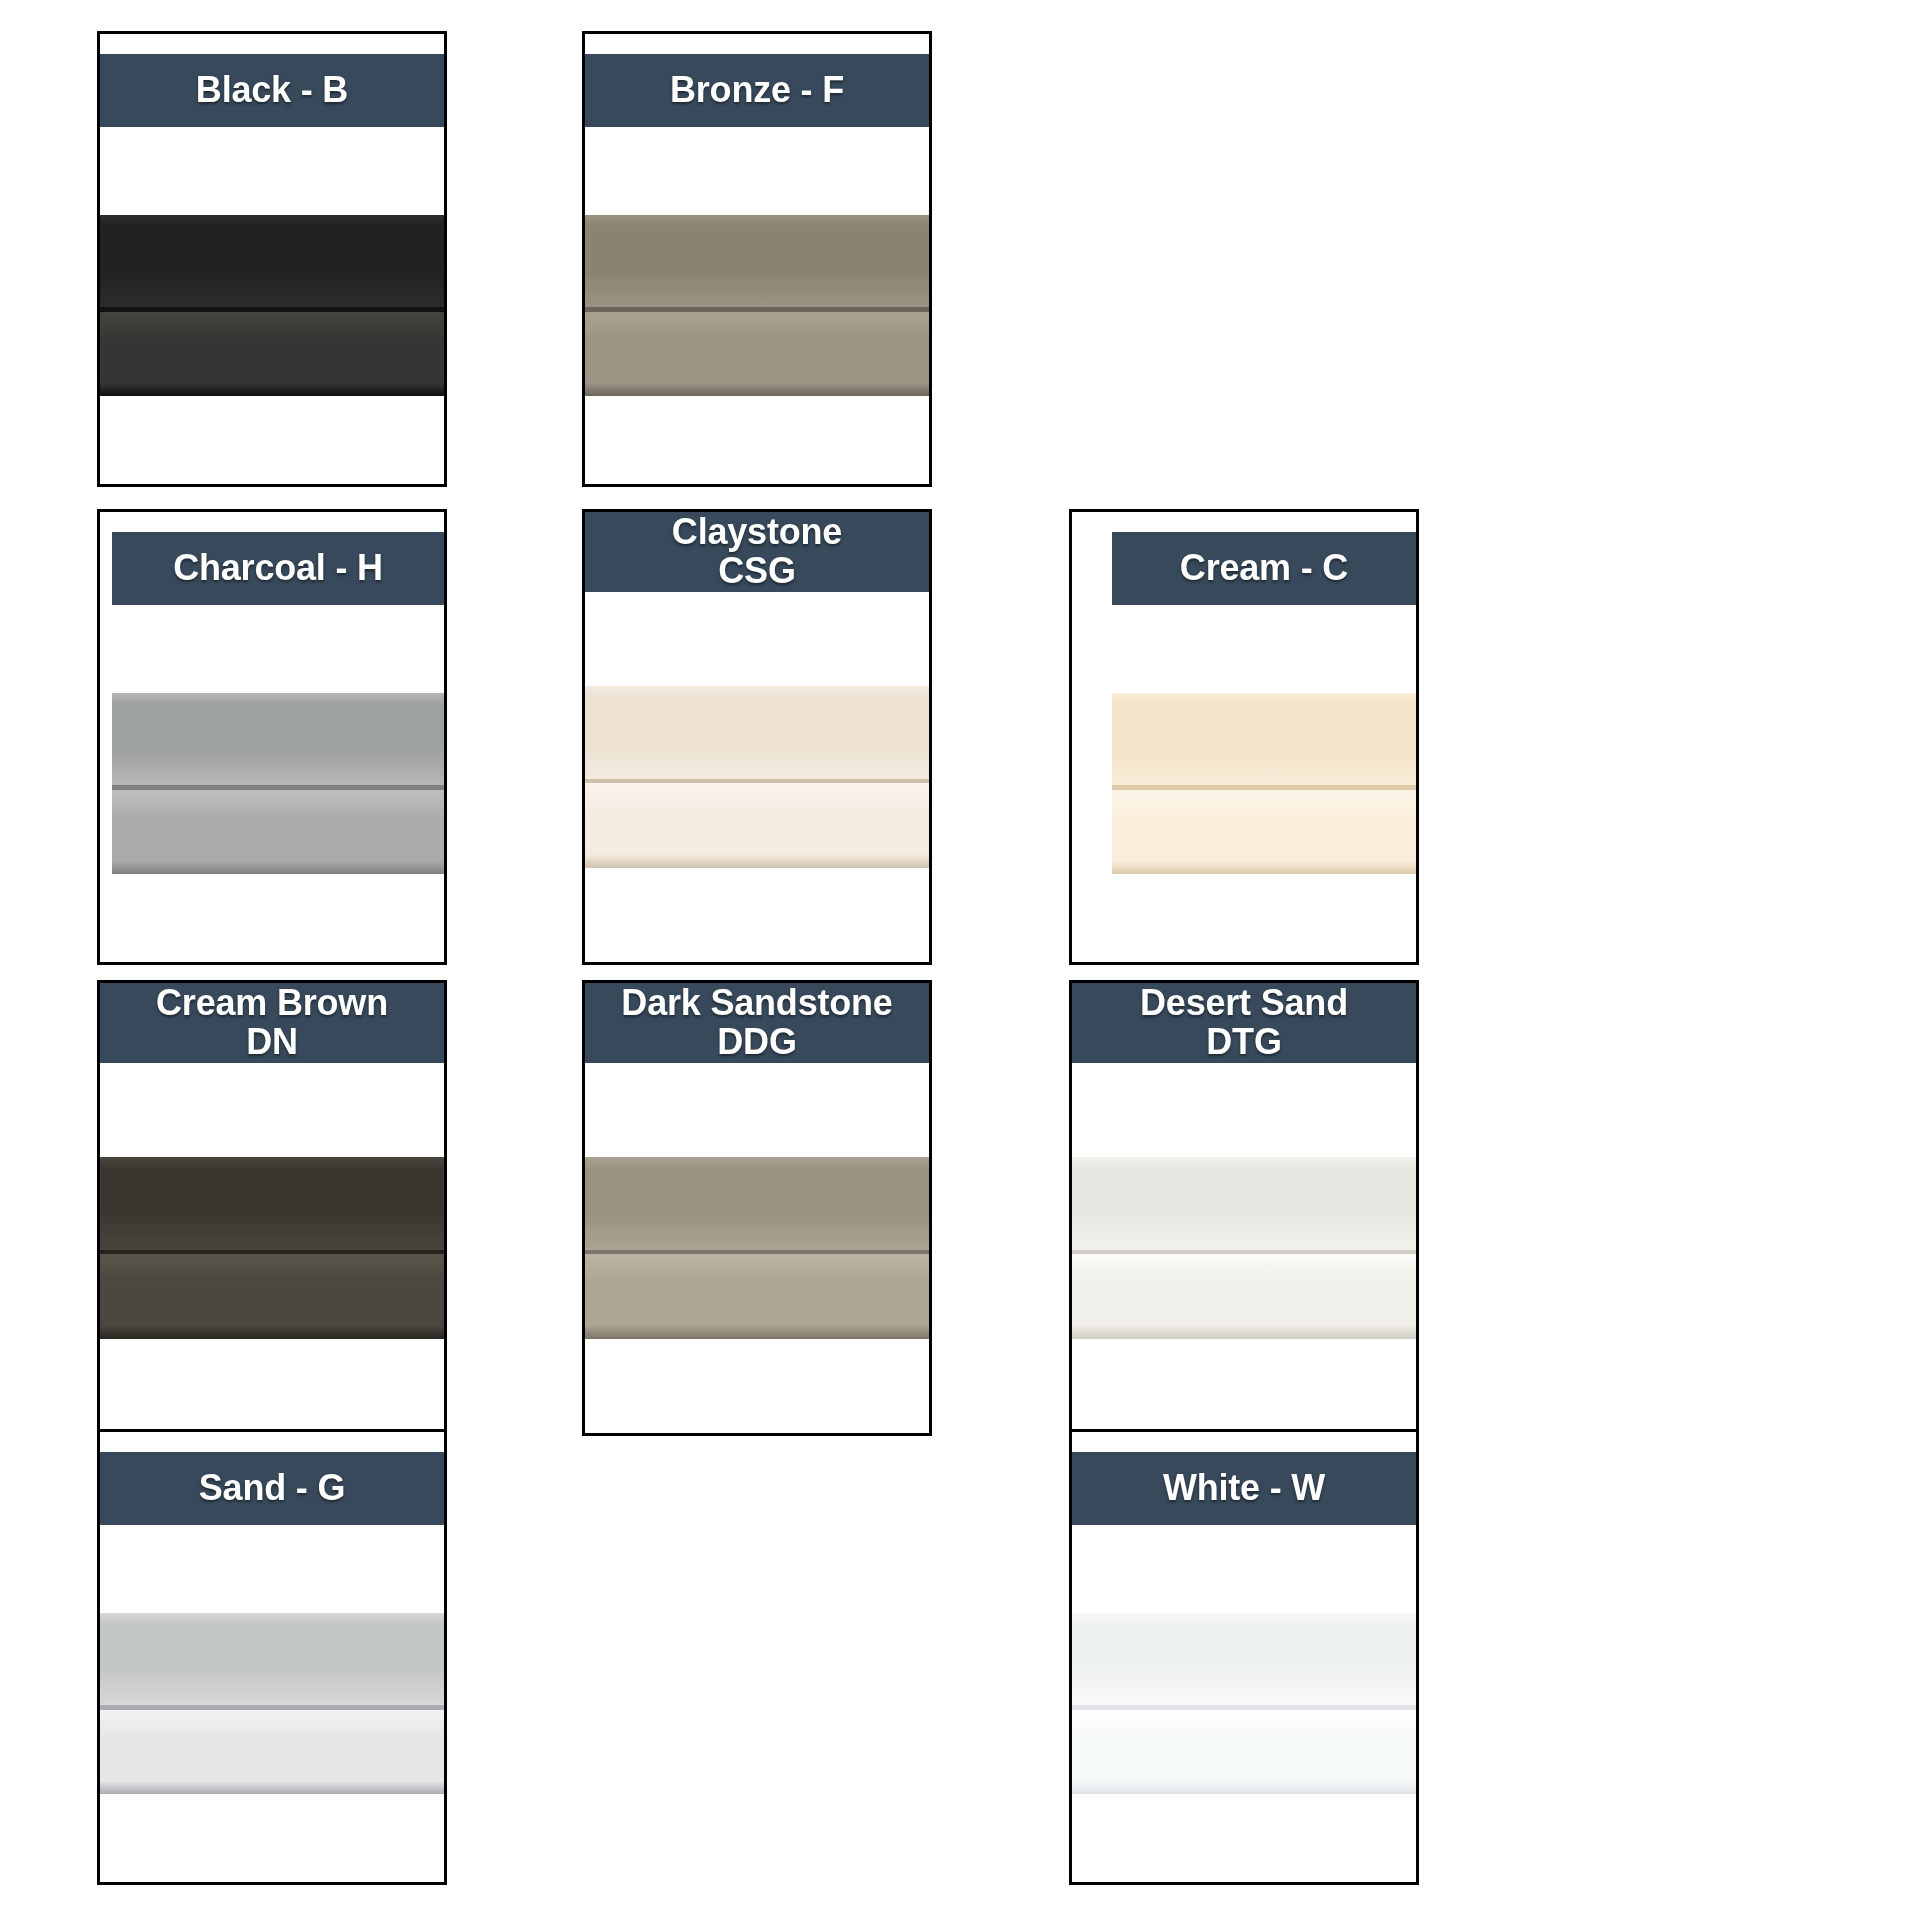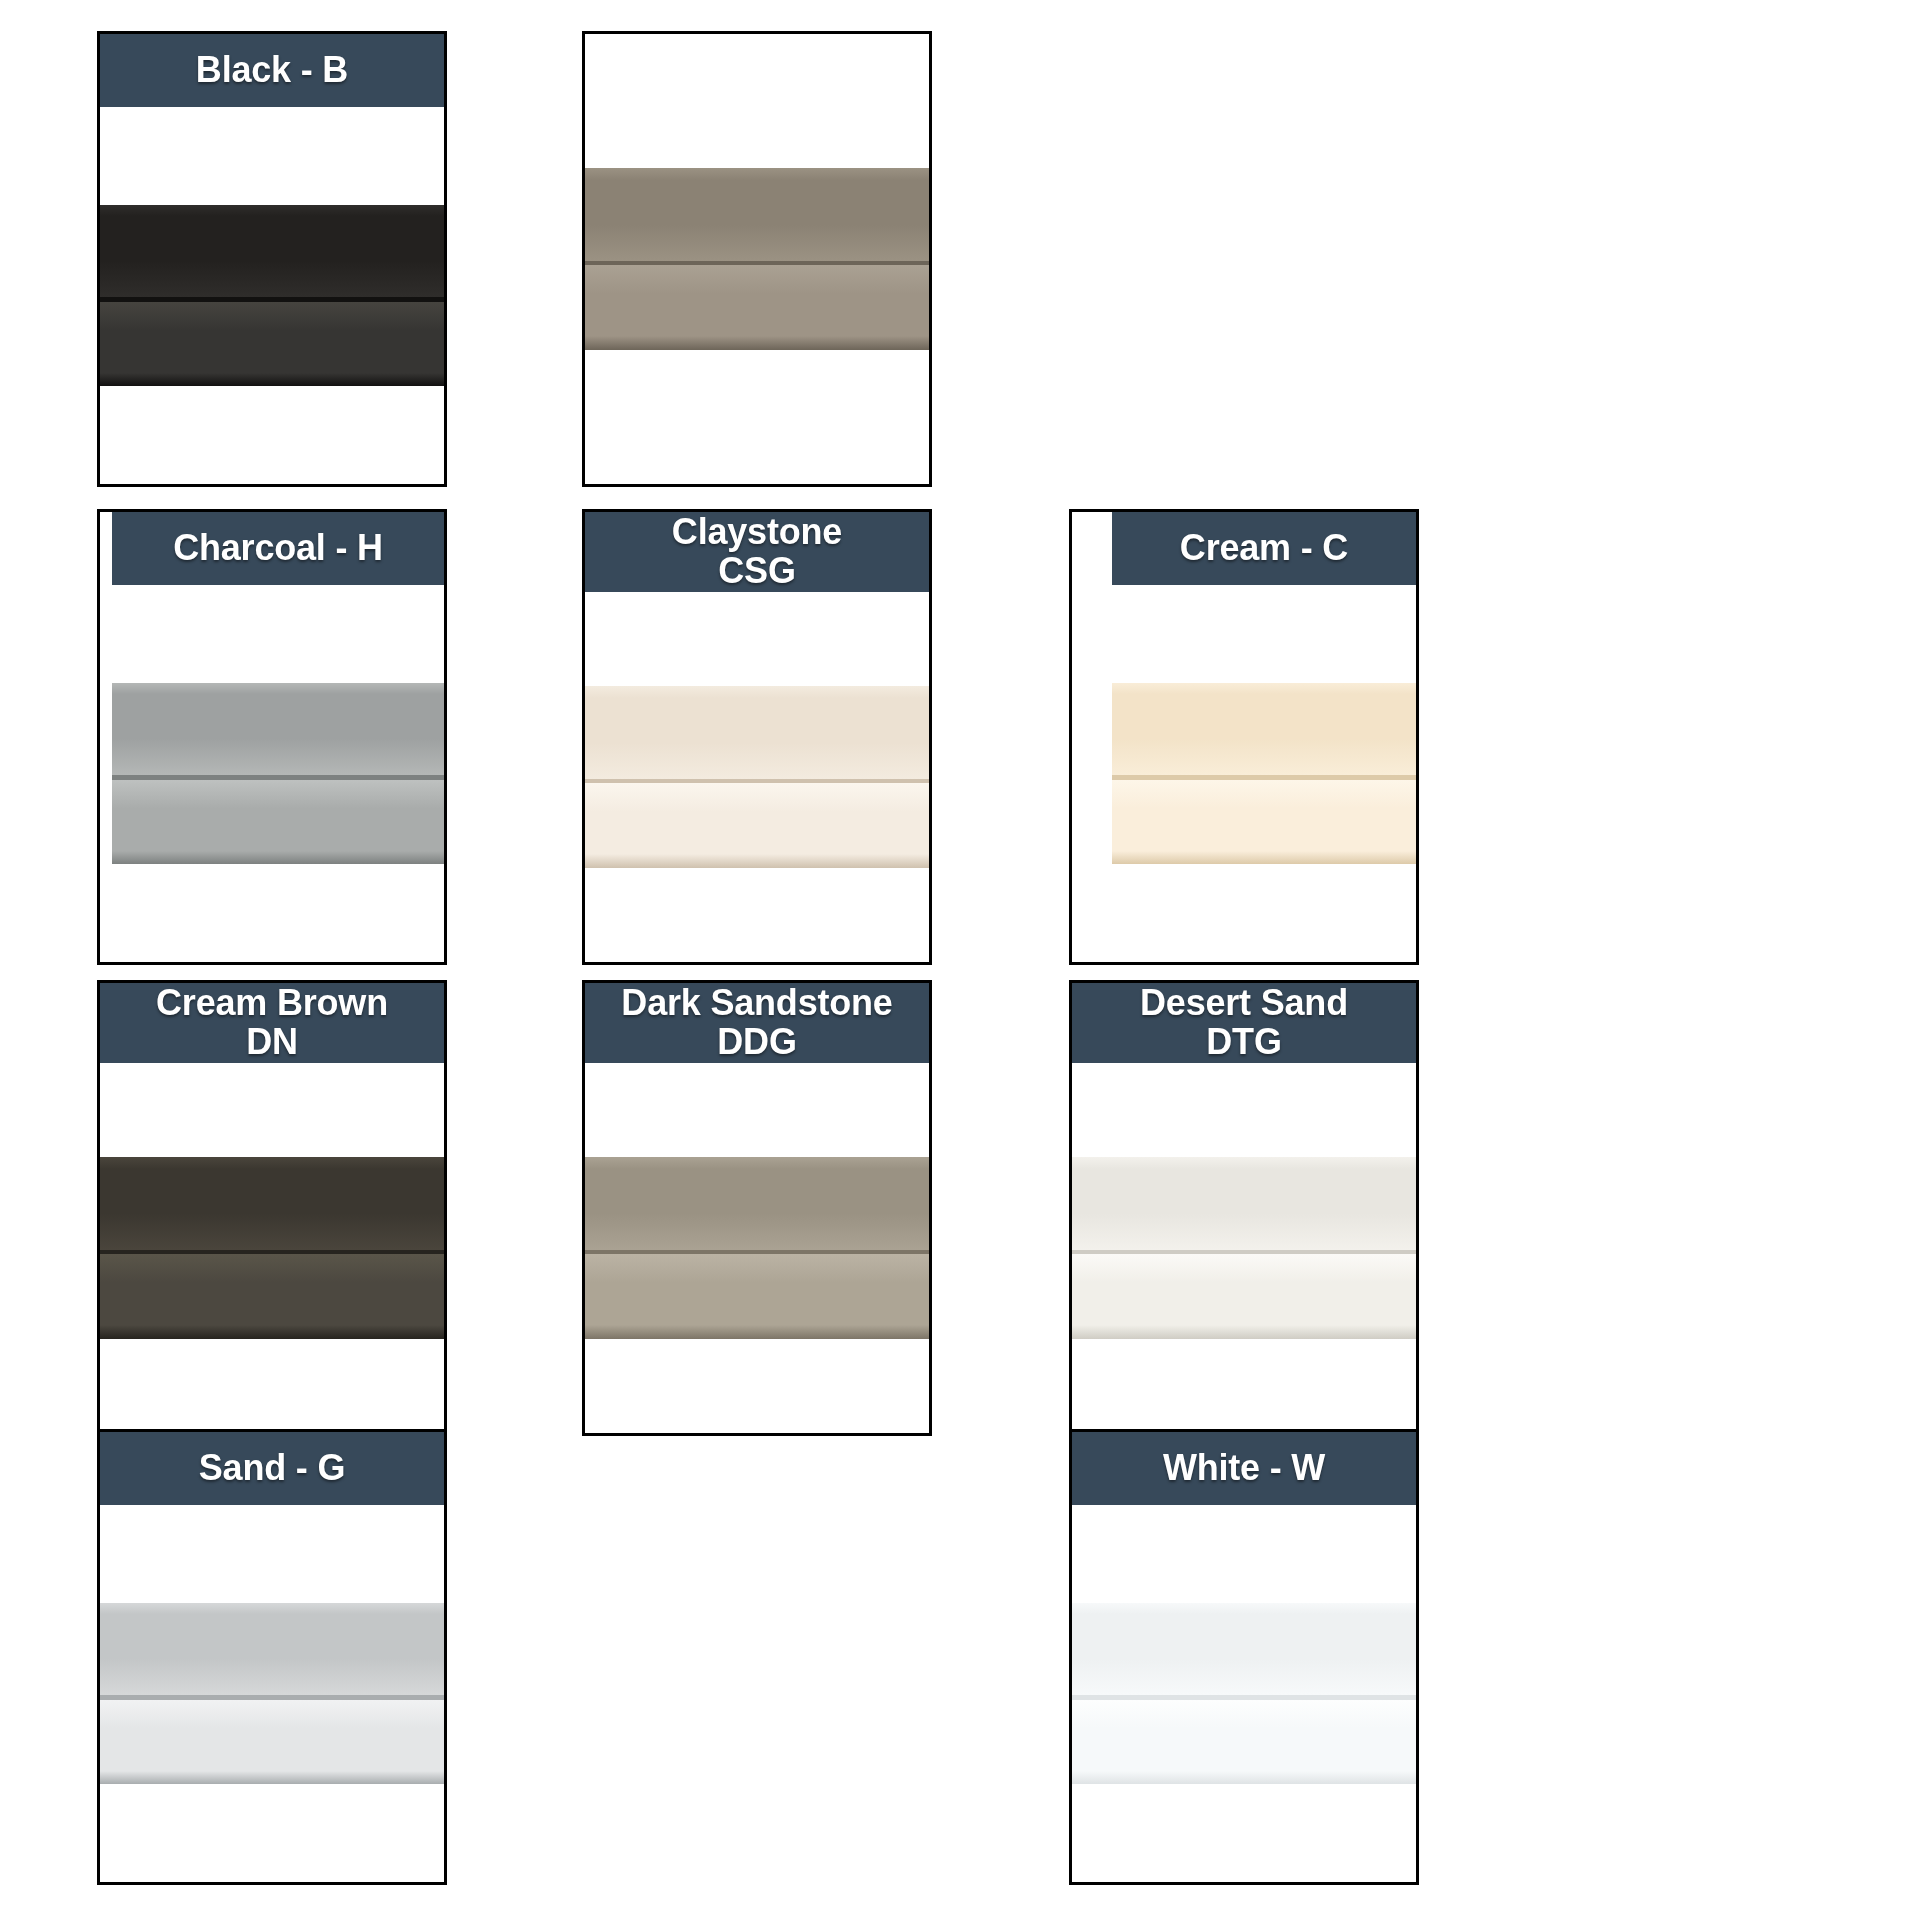--- a/index.html
+++ b/index.html
@@ -37,21 +37,21 @@
     display:flex;
     flex-direction:column;
     align-items:center;
     justify-content:center;
     width:100%;
     box-sizing:border-box;
     padding:0 5.8px;
     flex:0 0 auto;
     text-shadow:0 1.9px 2.9px rgba(0,0,0,0.45);
   }
-  .card-header.one-line{height:73px;}
+  .card-header.one-line{height:73px;margin-top:20px;}
   .card-header.two-line{height:80px;}
   .card-header .ln2{display:block;}
   .swatch-area{
     position:relative;
     flex:1 1 auto;
     background:#ffffff;
     display:flex;
     flex-direction:column;
     justify-content:center;
   }
@@ -89,20 +89,23 @@
         <div class="photo">
           <div style="height: 11.6px; background: linear-gradient(rgb(47, 45, 43) 0%, rgb(35, 33, 31) 100%);"></div>
           <div class="strip strip-top" style="background: linear-gradient(rgb(35, 33, 31) 0%, rgb(35, 33, 31) 55%, rgb(47, 45, 43) 100%);"></div>
           <div class="divider" style="background: rgb(18, 17, 16); opacity: 1;"></div>
           <div class="strip strip-bottom" style="background: linear-gradient(rgb(70, 68, 63) 0%, rgb(54, 53, 51) 40%, rgb(54, 53, 51) 100%);"></div>
           <div style="height: 13.5px; background: linear-gradient(rgb(54, 53, 51) 0%, rgb(18, 17, 16) 100%);"></div>
         </div>
       </div>
     </div>
     <div class="card" style="left: 582px; top: 31px;">
+      <div class="card-header one-line">
+        <span>Bronze - F</span>
+      </div>
       <div class="swatch-area">
         <div class="photo">
           <div style="height: 11.6px; background: linear-gradient(rgb(155, 146, 131) 0%, rgb(139, 130, 116) 100%);"></div>
           <div class="strip strip-top" style="background: linear-gradient(rgb(139, 130, 116) 0%, rgb(139, 130, 116) 55%, rgb(155, 146, 131) 100%);"></div>
           <div class="divider" style="background: rgb(109, 101, 89); opacity: 1;"></div>
           <div class="strip strip-bottom" style="background: linear-gradient(rgb(170, 161, 147) 0%, rgb(158, 148, 134) 40%, rgb(158, 148, 134) 100%);"></div>
           <div style="height: 13.5px; background: linear-gradient(rgb(158, 148, 134) 0%, rgb(109, 101, 89) 100%);"></div>
         </div>
       </div>
     </div>

